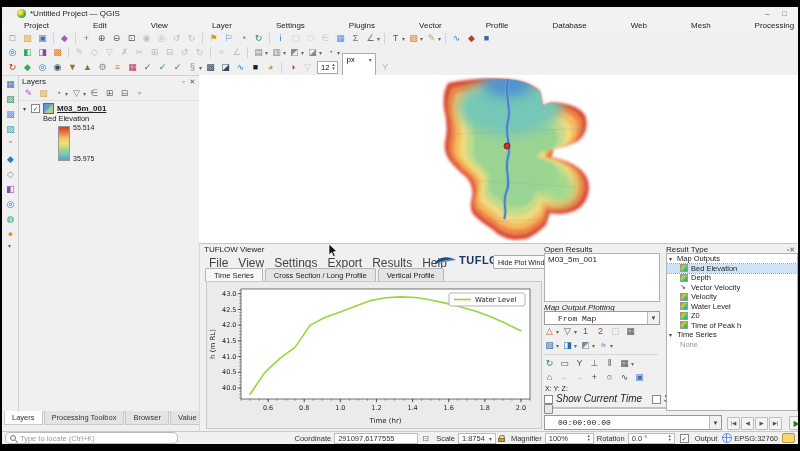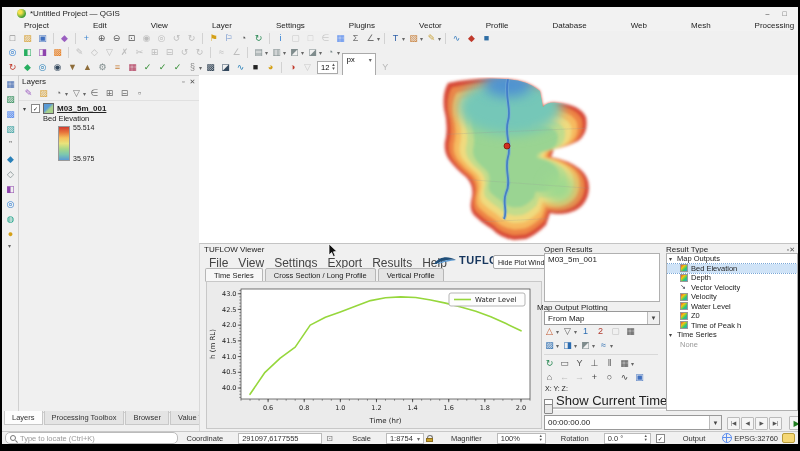--- a/index.html
+++ b/index.html
@@ -64,25 +64,25 @@
   #hide-plot-btn{position:absolute;left:293px;top:11px;height:12px;padding:0 4px;font-size:7px;background:#fdfdfd;border:1px solid #a8a8a8;border-radius:2px;display:flex;align-items:center;color:#222;}
   #tuflow-tabs{position:absolute;left:5px;top:24px;display:flex;font-size:7.5px;}
   .ttab{padding:2px 8px 1px;border:1px solid #b6b6b6;background:#e4e4e4;border-radius:2px 2px 0 0;margin-right:2px;color:#222;}
   .ttab.active{background:#f7f7f7;border-bottom-color:#f7f7f7;}
   #fig-wrap{position:absolute;left:6px;top:37px;width:334px;height:146px;border:1px solid #c8c8c8;background:#ebebeb;}
   
   .dk-label{position:absolute;font-size:8px;color:#222;}
   .white-box{position:absolute;background:#fff;border:1px solid #b0b0b0;overflow:hidden;}
   .list-item{font-size:8px;padding:1px 3px;color:#222;}
   .combo{position:absolute;display:flex;background:#fff;border:1px solid #999;align-items:center;font-size:8px;color:#222;}
-  .combo .val{flex:1;padding-left:3px;}
+  .combo .val{flex:1;padding-left:13px;font-family:Liberation Mono, monospace;}
   .combo .arrow-cell{width:11px;height:100%;border-left:1px solid #bbb;background:#f0f0f0;display:flex;align-items:center;justify-content:center;font-size:6px;color:#444;}
   .dk-tb{position:absolute;display:flex;align-items:center;}
   .sep-line{position:absolute;height:1px;background:#d8d8d8;}
-  .cbrow{position:absolute;display:flex;align-items:flex-end;font-size:13px;color:#222;}
+  .cbrow{position:absolute;display:flex;align-items:flex-end;font-size:10px;color:#222;font-style:italic;}
   .cbrow .chk{margin:0 3px 0 0;}
   .cbrow .cblbl{margin-right:10px;}
   
   .rt-row{display:flex;align-items:center;height:9.5px;font-size:7.5px;color:#222;padding-left:2px;}
   .rt-row.item{padding-left:13px;}
   .rt-row .tw{width:8px;font-size:6px;color:#444;}
   .ric{width:8px;height:8px;margin-right:3px;border:1px solid #999;box-sizing:border-box;
     background:linear-gradient(135deg,#e74c3c,#f1c40f,#2ecc71,#3498db);}
   .vic{width:8px;margin-right:3px;font-size:7px;color:#334;}
   .rt-row.sel{background:#cfe3f7;outline:1px dotted #7aa8d8;}
@@ -93,21 +93,21 @@
   #time-slider .handle{position:absolute;left:0;top:0;width:7px;height:8px;background:#e8e8e8;border:1px solid #8a8a8a;border-radius:1px;}
   
   .pb-btn{display:inline-flex;width:11px;height:11px;border:1px solid #bbb;background:#f5f5f5;align-items:center;justify-content:center;font-size:5.5px;color:#555;margin-right:1px;border-radius:1px;}
   #play-btn{width:13px;height:12px;font-size:8px;color:#1e7d1e;border:1px solid #bbb;background:#f5f5f5;display:inline-flex;align-items:center;justify-content:center;border-radius:1px;}
   
   #statusbar{left:0;top:424px;width:796px;height:13px;background:#f0f0f0;border-top:1px solid #c8c8c8;display:flex;align-items:center;font-size:7.5px;color:#333;padding:0 3px;box-sizing:border-box;}
   #locate-box{display:flex;align-items:center;width:168px;height:10px;background:#fff;border:1px solid #bbb;border-radius:5px;color:#999;padding-left:3px;}
   .mag{position:relative;width:9px;height:9px;margin-right:2px;}
   .mag::before{content:"";position:absolute;left:1px;top:1px;width:4px;height:4px;border:1px solid #777;border-radius:50%;}
   .mag::after{content:"";position:absolute;left:6px;top:7px;width:3px;height:1px;background:#777;transform:rotate(45deg);}
-  .sb-lbl{margin:0 15px;}
+  .sb-lbl{margin:0 3px;}
   .sb-field{background:#fff;border:1px solid #bbb;height:9px;display:flex;align-items:center;padding:0 3px;}
   .sb-combo{background:#fff;border:1px solid #bbb;height:9px;display:flex;align-items:center;padding:0 2px 0 3px;}
   .sb-combo .dd{margin-left:4px;}
   .spin-ar{display:flex;flex-direction:column;font-size:4px;line-height:4px;color:#555;margin-left:2px;}
   .lock-ic{position:relative;width:8px;height:7px;margin:0 2px;}
   .lock-ic::before{content:"";position:absolute;left:1px;top:0;width:4px;height:3px;border:1px solid #777;border-bottom:none;border-radius:3px 3px 0 0;}
   .lock-ic::after{content:"";position:absolute;left:0;top:3px;width:7px;height:4px;background:#c9a227;border:1px solid #8c6d1f;box-sizing:border-box;}
   .globe-ic{width:8px;height:8px;border-radius:50%;border:1px solid #5b8def;position:relative;margin:0 2px;}
   .globe-ic::before{content:"";position:absolute;left:3px;top:0;width:1px;height:8px;background:#5b8def;}
   .globe-ic::after{content:"";position:absolute;left:0;top:3px;width:8px;height:1px;background:#5b8def;}
@@ -500,21 +500,21 @@
             <line x1="247" y1="17.5" x2="264" y2="17.5" stroke="#96d73c" stroke-width="1.6"></line>
             <text x="268" y="19.9" font-size="7" fill="#222" font-family="&quot;DejaVu Sans&quot;,sans-serif">Water Level</text>
           </svg>
     </div>
 
     <div class="dk-label" style="left:344px;top:1px;">Open Results</div>
     <div class="white-box" style="left:344px;top:9px;width:114px;height:47px;" id="open-results-list">
           <div class="list-item">M03_5m_001</div>
         </div>
 
-    <div class="dk-label" style="left:337px;top:59px;">Map Output Plotting</div>
+    <div class="dk-label" style="left:344px;top:59px;font-style:italic;">Map Output Plotting</div>
     <div class="combo" style="left:344px;top:67px;width:114px;height:12px;">
       <span class="val">From Map</span>
       <span class="arrow-cell">▼</span>
     </div>
 
     <div class="dk-tb" id="tb-plot" style="left:342px;top:81px;height:13px;">
           <span class="ticon" style="color: rgb(192, 87, 46);">△</span>
           <span class="dd">▾</span>
           <span class="ticon" style="color: rgb(85, 85, 85);">▽</span>
           <span class="dd">▾</span>

